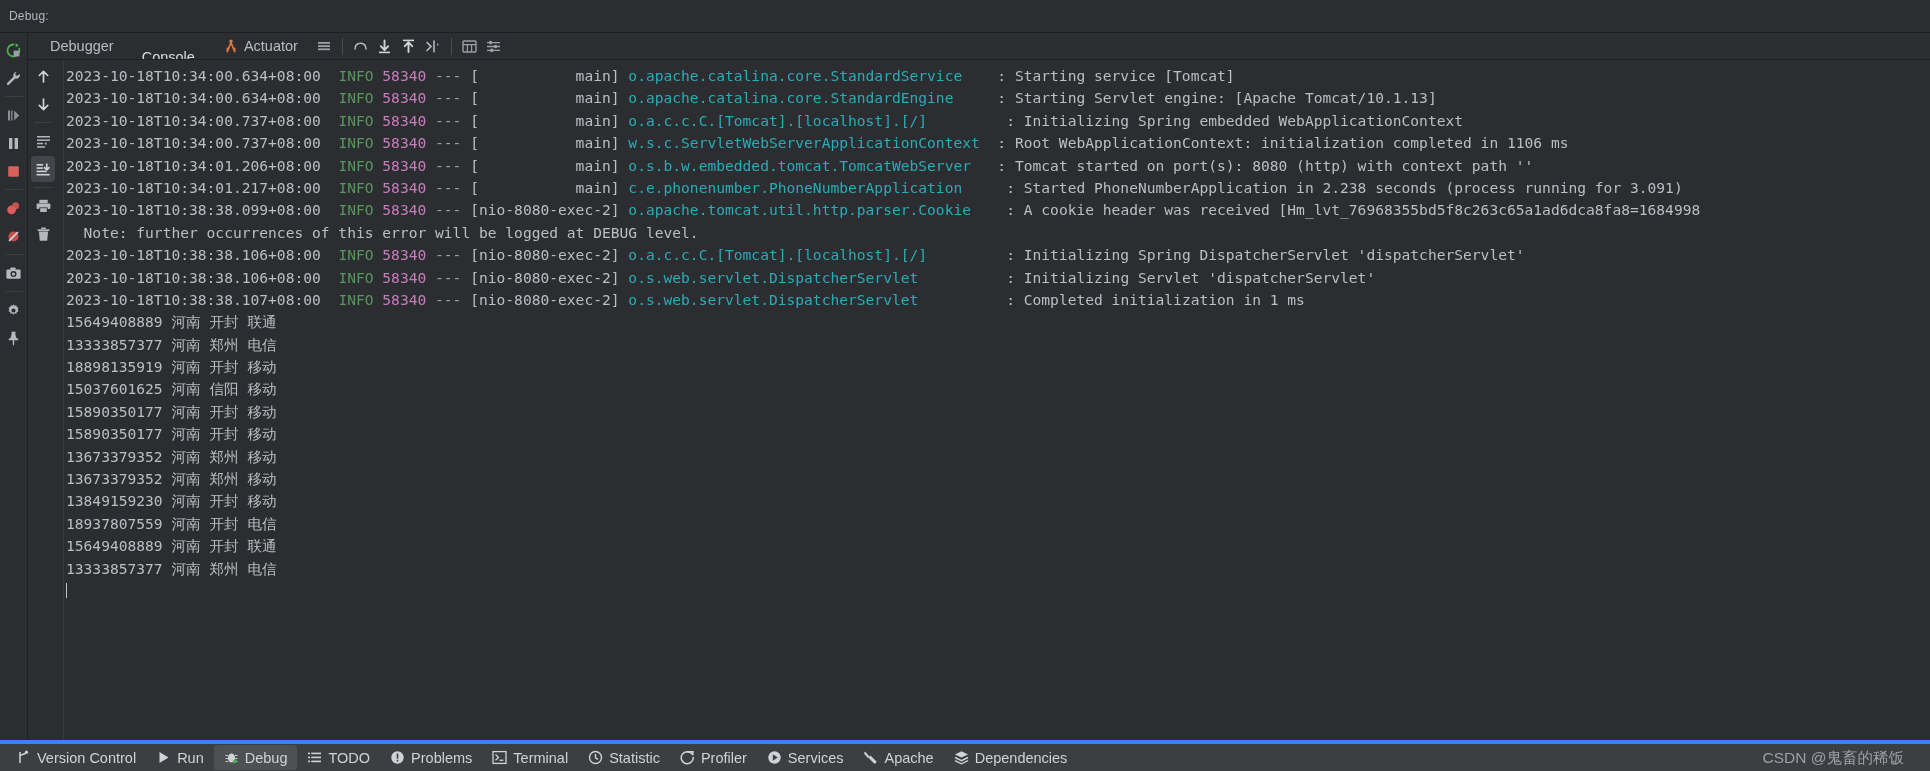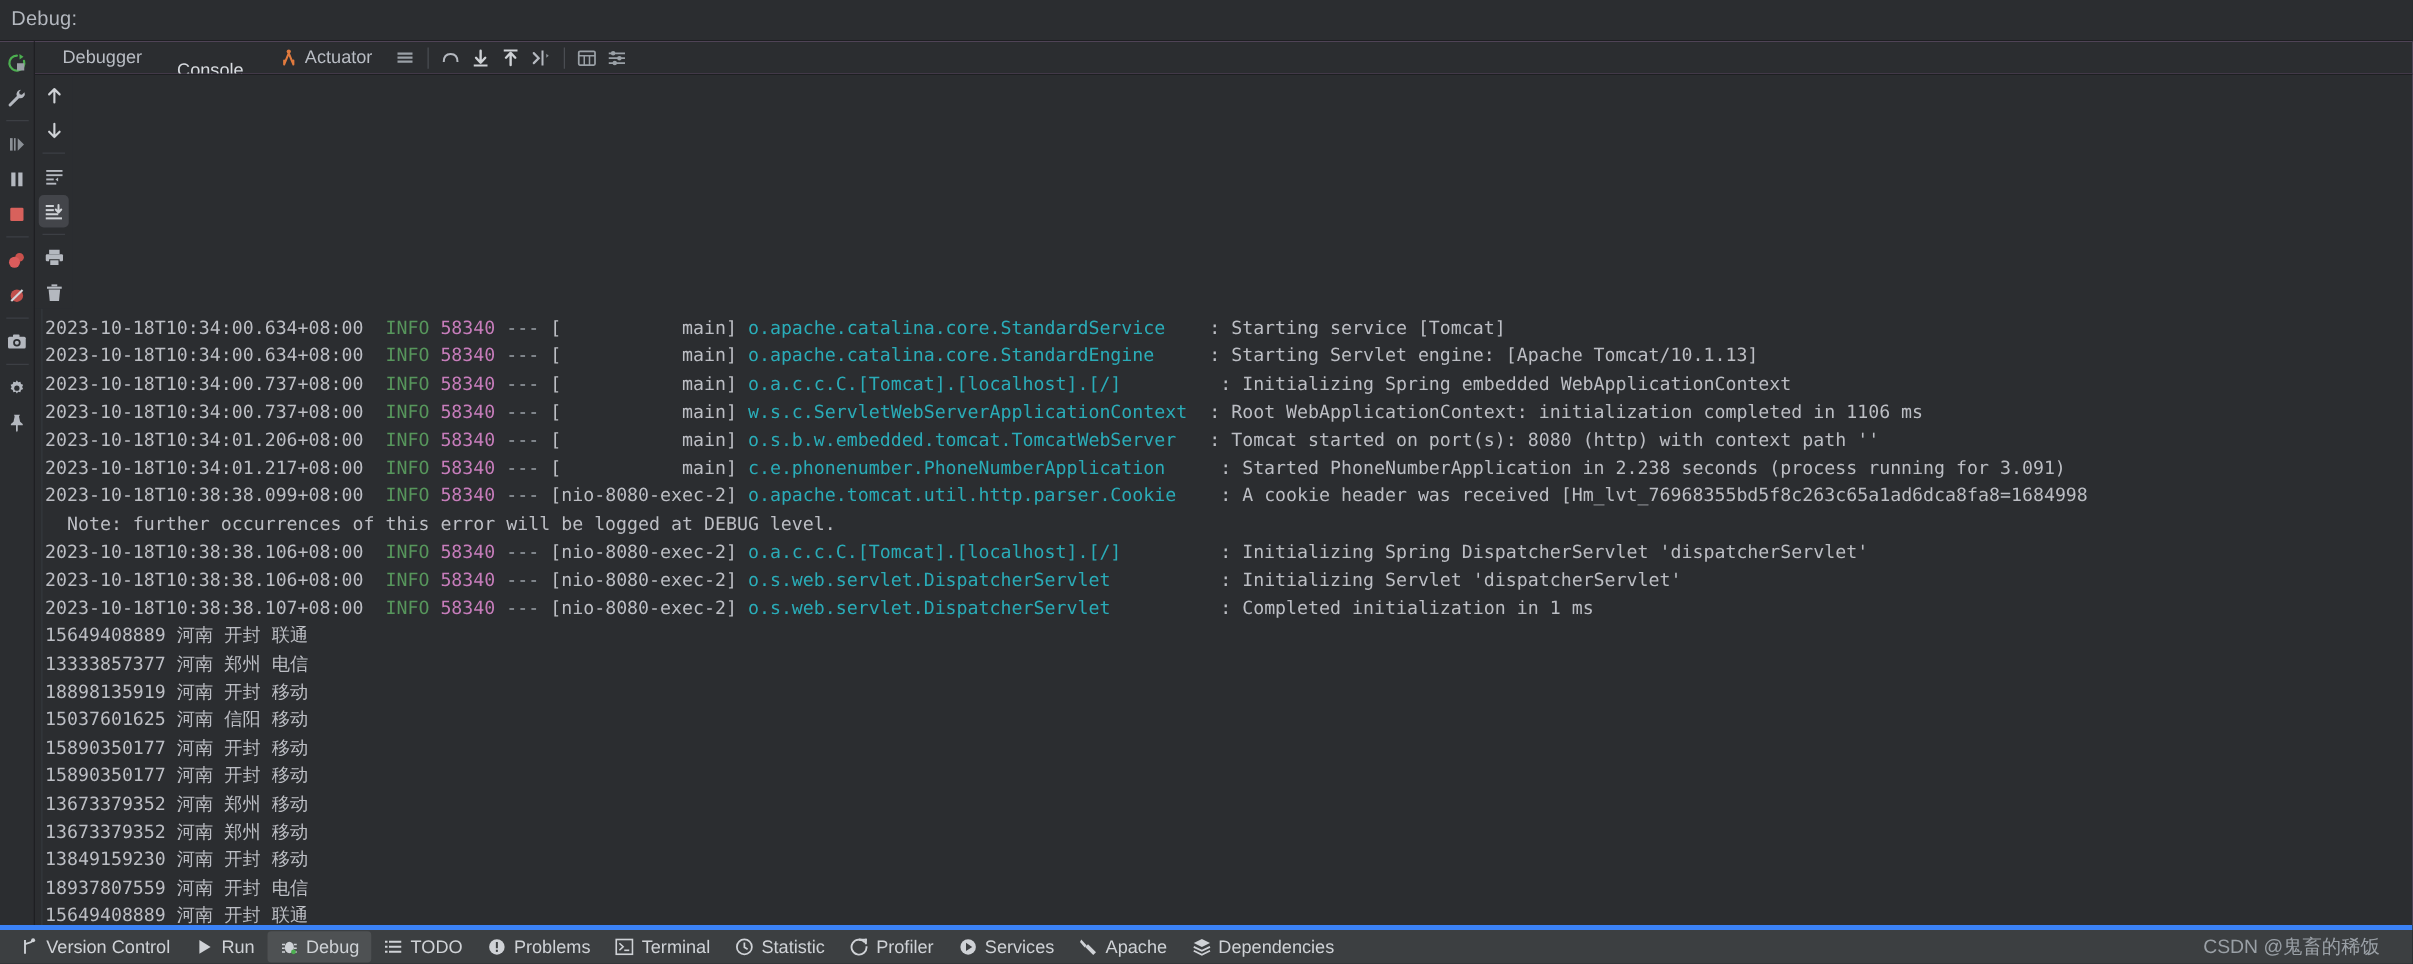--- a/index.html
+++ b/index.html
@@ -13,36 +13,36 @@
 
   
   .tabstrip {
     height: 33px; min-height: 33px;
     background: #2b2d30;
     display: flex; align-items: center;
     padding-left: 9px;
     border-bottom: 1px solid #1e1f22;
   }
   .debug-label {
-    color: #b4b8bf; font-size: 16px; letter-spacing: .2px;
+    color: #b4b8bf; font-size: 12px; letter-spacing: .2px;
     margin-right: 24px; white-space: nowrap;
   }
   .run-tab {
     position: relative; display: flex; align-items: center; gap: 8px;
     height: 33px; padding: 0 10px 0 8px;
   }
   .run-tab .tab-underline {
     position: absolute; left: 6px; right: 6px; bottom: 0; height: 3px;
     background: #3574f0; border-radius: 2px;
   }
   .run-tab .tab-title { color: #dfe1e5; font-size: 16px; white-space: nowrap; }
   .tab-close { color: #868a91; font-size: 17px; margin-left: 6px; line-height: 1; }
 
   
-  .body-row { flex: 1; display: flex; min-height: 0; background: #f0abfc; }
+  .body-row { flex: 1; display: flex; min-height: 0; background: #4d7c0f; }
 
   
   .left-rail {
     width: 28px; min-width: 28px;
     background: #2b2d30;
     display: flex; flex-direction: column; align-items: center;
     padding-top: 4px; gap: 2px;
     border-right: 1px solid #1e1f22;
   }
   .rail-btn {
@@ -276,21 +276,21 @@
           <svg width="17" height="17" viewBox="0 0 17 17">
             <path d="M2 4.6h13M2 8.5h13M2 12.4h13" stroke="#9aa0a6" stroke-width="1.4"></path>
             <circle cx="5.5" cy="4.6" r="1.8" fill="#9aa0a6"></circle>
             <circle cx="10.5" cy="8.5" r="1.8" fill="#9aa0a6"></circle>
             <circle cx="6.8" cy="12.4" r="1.8" fill="#9aa0a6"></circle>
           </svg>
         </div>
       </div>
 
       <div class="console">
-        <div style="display:flex; height:100%;flex-direction:column;">
+        <div style="display:flex; height:100%;">
 
           <div class="console-rail">
             <div class="crail-btn">
               <svg width="17" height="17" viewBox="0 0 17 17">
                 <path d="M8.5 14V3.5M4.3 7.5l4.2-4.2 4.2 4.2" stroke="#cfd2d6" stroke-width="1.7" fill="none" stroke-linecap="round" stroke-linejoin="round"></path>
               </svg>
             </div>
             <div class="crail-btn">
               <svg width="17" height="17" viewBox="0 0 17 17">
                 <path d="M8.5 3v10.5M4.3 9.4l4.2 4.2 4.2-4.2" stroke="#cfd2d6" stroke-width="1.7" fill="none" stroke-linecap="round" stroke-linejoin="round"></path>

